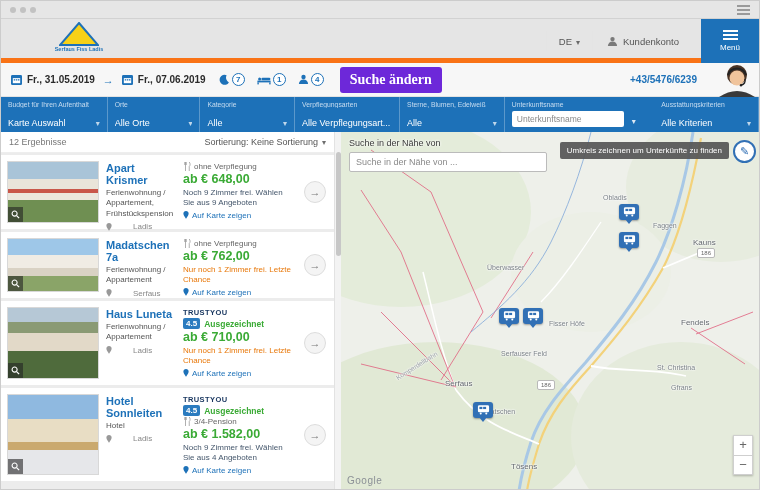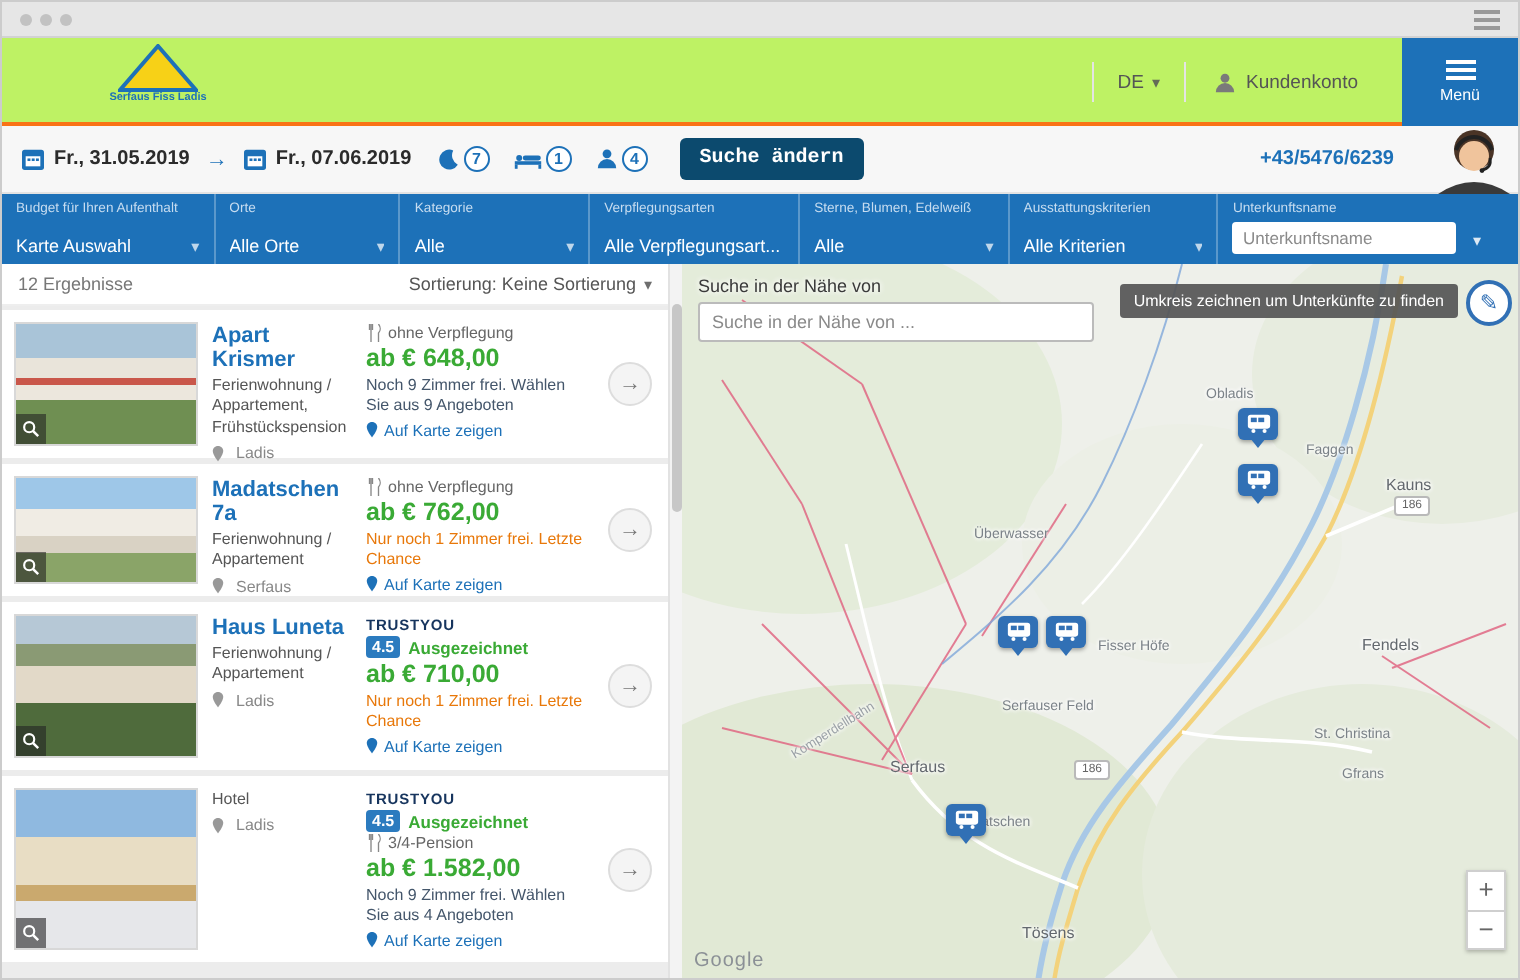--- a/index.html
+++ b/index.html
@@ -8,42 +8,42 @@
   .app{position:relative;width:760px;height:490px;background:#fff;overflow:hidden;border:1px solid #ccc}
 
   
   .chrome{position:absolute;top:0;left:0;right:0;height:18px;background:#e6e6e6;border-bottom:1px solid #d2d2d2;display:flex;align-items:center;padding:0 9px}
   .dots{display:flex;gap:4px}
   .dots i{width:6px;height:6px;border-radius:50%;background:#c2c2c2;display:block}
   .chrome .burger{margin-left:auto;display:flex;flex-direction:column;gap:2px}
   .chrome .burger i{width:13px;height:2px;background:#9a9a9a;display:block}
 
   
-  .header{position:absolute;top:18px;left:0;right:0;height:44px;background:#bef264;border-bottom:2px solid #f97316}
+  .header{position:absolute;top:18px;left:0;right:0;height:44px;background:#e5e5e5;border-bottom:5px solid #f97316}
   .logo{position:absolute;left:46px;top:3px;width:64px;text-align:center}
   .logo .tri{display:block;margin:0 auto}
   .logo .logo-text{font-size:5.5px;color:#1d71b8;font-weight:bold;white-space:nowrap}
   .hdr-right{position:absolute;right:66px;top:0;height:44px;display:flex;align-items:center}
   .lang{display:flex;align-items:center;font-size:9.5px;color:#555;padding:0 12px;border-left:1px solid #e4e4e4;border-right:1px solid #e4e4e4;height:20px}
   .account{display:flex;align-items:center;gap:5px;font-size:9.5px;color:#555;padding:0 14px}
   .menu-btn{position:absolute;right:0;top:18px;width:58px;height:44px;background:#1d71b8;color:#fff;display:flex;flex-direction:column;align-items:center;justify-content:center;gap:3px;cursor:pointer}
   .menu-btn .bars{display:flex;flex-direction:column;gap:2px}
   .menu-btn .bars i{width:15px;height:2px;background:#fff;display:block}
   .menu-btn .menu-label{font-size:8px}
 
   .chev::after{content:"▾";font-size:8px;margin-left:4px;opacity:.85}
 
   
   .searchrow{position:absolute;top:62px;left:0;right:0;height:34px;background:#f7f7f7;border-bottom:1px solid #e3e3e3;display:flex;align-items:center;gap:8px;padding:0 10px}
   .dfield{display:flex;align-items:center;gap:5px;font-size:10px;font-weight:bold;color:#2b2b2b}
   .arrow-icon{color:#1d71b8;font-weight:bold;font-size:11px}
   .arrow-icon::after{content:"→"}
   .cnt-group{display:flex;align-items:center;gap:2px;margin-left:4px}
   .cnt{min-width:13px;height:13px;border:1px solid #1d71b8;border-radius:8px;background:#fff;color:#1d71b8;font-size:8px;display:flex;align-items:center;justify-content:center;padding:0 2px;font-weight:bold}
-  .search-btn{margin-left:8px;background:#0c4a6e;color:#fff;border:none;border-radius:3px;font-size:10px;font-weight:bold;padding:5px 10px;cursor:pointer;font-family:Liberation Mono, monospace}
+  .search-btn{margin-left:8px;background:#6d28d9;color:#fff;border:none;border-radius:3px;font-size:14px;font-weight:bold;padding:5px 10px;cursor:pointer;font-family:Liberation Serif, serif}
   .phone{margin-left:auto;margin-right:52px;color:#1d71b8;font-size:10px;font-weight:bold}
   .agent{position:absolute;right:0;top:0;width:48px;height:34px}
 
   
   .filterbar{position:absolute;top:96px;left:0;right:0;height:35px;background:#1d71b8;display:flex}
   .fcell{border-right:1px solid rgba(255,255,255,.28);padding:4px 7px 4px;display:flex;flex-direction:column;justify-content:space-between;cursor:pointer}
   .flabel{font-size:6.8px;color:#c6dcf0;white-space:nowrap;overflow:hidden}
   .fvalue{display:flex;align-items:center;justify-content:space-between;color:#fff;font-size:9px;white-space:nowrap;overflow:hidden}
   .fvalue .chev::after{color:#dce9f5}
   .finput-row{display:flex;align-items:center;gap:4px}
@@ -64,21 +64,21 @@
   .c1{height:74px}.c2{height:66px}.c3{height:84px}.c4{height:93px}
   .thumb{width:92px;flex:none;position:relative;border:1px solid #d8d8d8;cursor:pointer}
   .t1{background:linear-gradient(180deg,#a9c4d8 0 28%,#e9e4da 28% 45%,#c9574a 45% 51%,#ece7dd 51% 63%,#6f8f52 63% 100%)}
   .t2{background:linear-gradient(180deg,#9ec7e8 0 30%,#f0ece4 30% 56%,#d9d2c4 56% 72%,#8aa468 72% 100%)}
   .t3{background:linear-gradient(180deg,#b6c8d6 0 20%,#8a9a74 20% 36%,#e2d9c8 36% 62%,#4f6b3c 62% 100%)}
   .t4{background:linear-gradient(180deg,#8fb9e0 0 30%,#e8ddc4 30% 60%,#caa96e 60% 70%,#e6e7ea 70% 100%)}
   .mag{position:absolute;left:0;bottom:0;width:15px;height:15px;background:rgba(35,35,35,.6);display:flex;align-items:center;justify-content:center;cursor:pointer}
   .mid{flex:1;min-width:0;padding-top:1px}
   .name{font-size:11px;font-weight:bold;color:#1d71b8;display:block;margin-bottom:2px;cursor:pointer}
   .type{font-size:8px;color:#555;line-height:1.3;margin-bottom:3px}
-  .loc{font-size:8px;color:#888;display:flex;align-items:center;gap:6px}
+  .loc{font-size:8px;color:#888;display:flex;align-items:center;gap:21px}
   .rightcol{width:112px;flex:none;font-size:8px;padding-top:1px}
   .meal{display:flex;gap:3px;color:#666;align-items:center;margin-bottom:1px}
   .price{font-size:12.5px;font-weight:bold;color:#3aaa35;margin:1px 0 2px}
   .avail{line-height:1.3;margin-bottom:2px;color:#44566b}
   .avail.orange{color:#e8780a}
   .maplink{color:#1d71b8;display:flex;gap:3px;align-items:center;cursor:pointer}
   .ty-row1{font-size:7.5px;font-weight:bold;color:#17355e;letter-spacing:.4px}
   .ty-row2{display:flex;align-items:center;gap:4px;margin:1px 0 1px}
   .ty-score{background:#2b7bbf;color:#fff;font-size:8px;font-weight:bold;padding:1px 3px;border-radius:2px}
   .ty-label{color:#3aaa35;font-size:8.5px;font-weight:bold}
@@ -243,33 +243,33 @@
           <span class="chev"></span>
         </div>
     </div>
     <div class="fcell" style="width:105px">
       <div class="flabel">Sterne, Blumen, Edelweiß</div>
       <div class="fvalue">
           <span>Alle</span>
           <span class="chev"></span>
         </div>
     </div>
-    <div class="fcell" style="width:105px">
-      <div class="flabel">Ausstattungskriterien</div>
-      <div class="fvalue">
-          <span>Alle Kriterien</span>
-          <span class="chev"></span>
-        </div>
-    </div>
     <div class="fcell" style="width:150px;border-right:none">
       <div class="flabel">Unterkunftsname</div>
       <div class="finput-row">
         <input class="finput" type="text" placeholder="Unterkunftsname" style="">
         <span class="chev" style="color:#fff"></span>
       </div>
+    </div>
+    <div class="fcell" style="width:105px">
+      <div class="flabel">Ausstattungskriterien</div>
+      <div class="fvalue">
+          <span>Alle Kriterien</span>
+          <span class="chev"></span>
+        </div>
     </div>
   </div>
 
   <div class="content">
 
     <div class="results">
       <div class="res-head">
         <span class="res-count">12 Ergebnisse</span>
         <span class="sort">
             <span>Sortierung: Keine Sortierung</span>
@@ -401,20 +401,21 @@
       <div class="card c4">
         <div class="thumb t4">
           <span class="mag">
             <svg width="9" height="9" viewBox="0 0 10 10">
                 <circle cx="4" cy="4" r="2.8" fill="none" stroke="#fff" stroke-width="1.2"></circle>
                 <line x1="6.2" y1="6.2" x2="9" y2="9" stroke="#fff" stroke-width="1.4"></line>
               </svg>
           </span>
         </div>
         <div class="mid">
+          <span class="name">Hotel Sonnleiten</span>
           <div class="type">Hotel</div>
           <div class="loc">
             <svg width="6" height="8" viewBox="0 0 8 11">
                 <path d="M4 0C1.8 0 .4 1.6.4 3.5.4 6.2 4 10.6 4 10.6S7.6 6.2 7.6 3.5C7.6 1.6 6.2 0 4 0z" fill="#999"></path>
               </svg>
             <span>Ladis</span>
           </div>
         </div>
         <div class="rightcol">
           <div class="ty-row1">TRUSTYOU</div>

